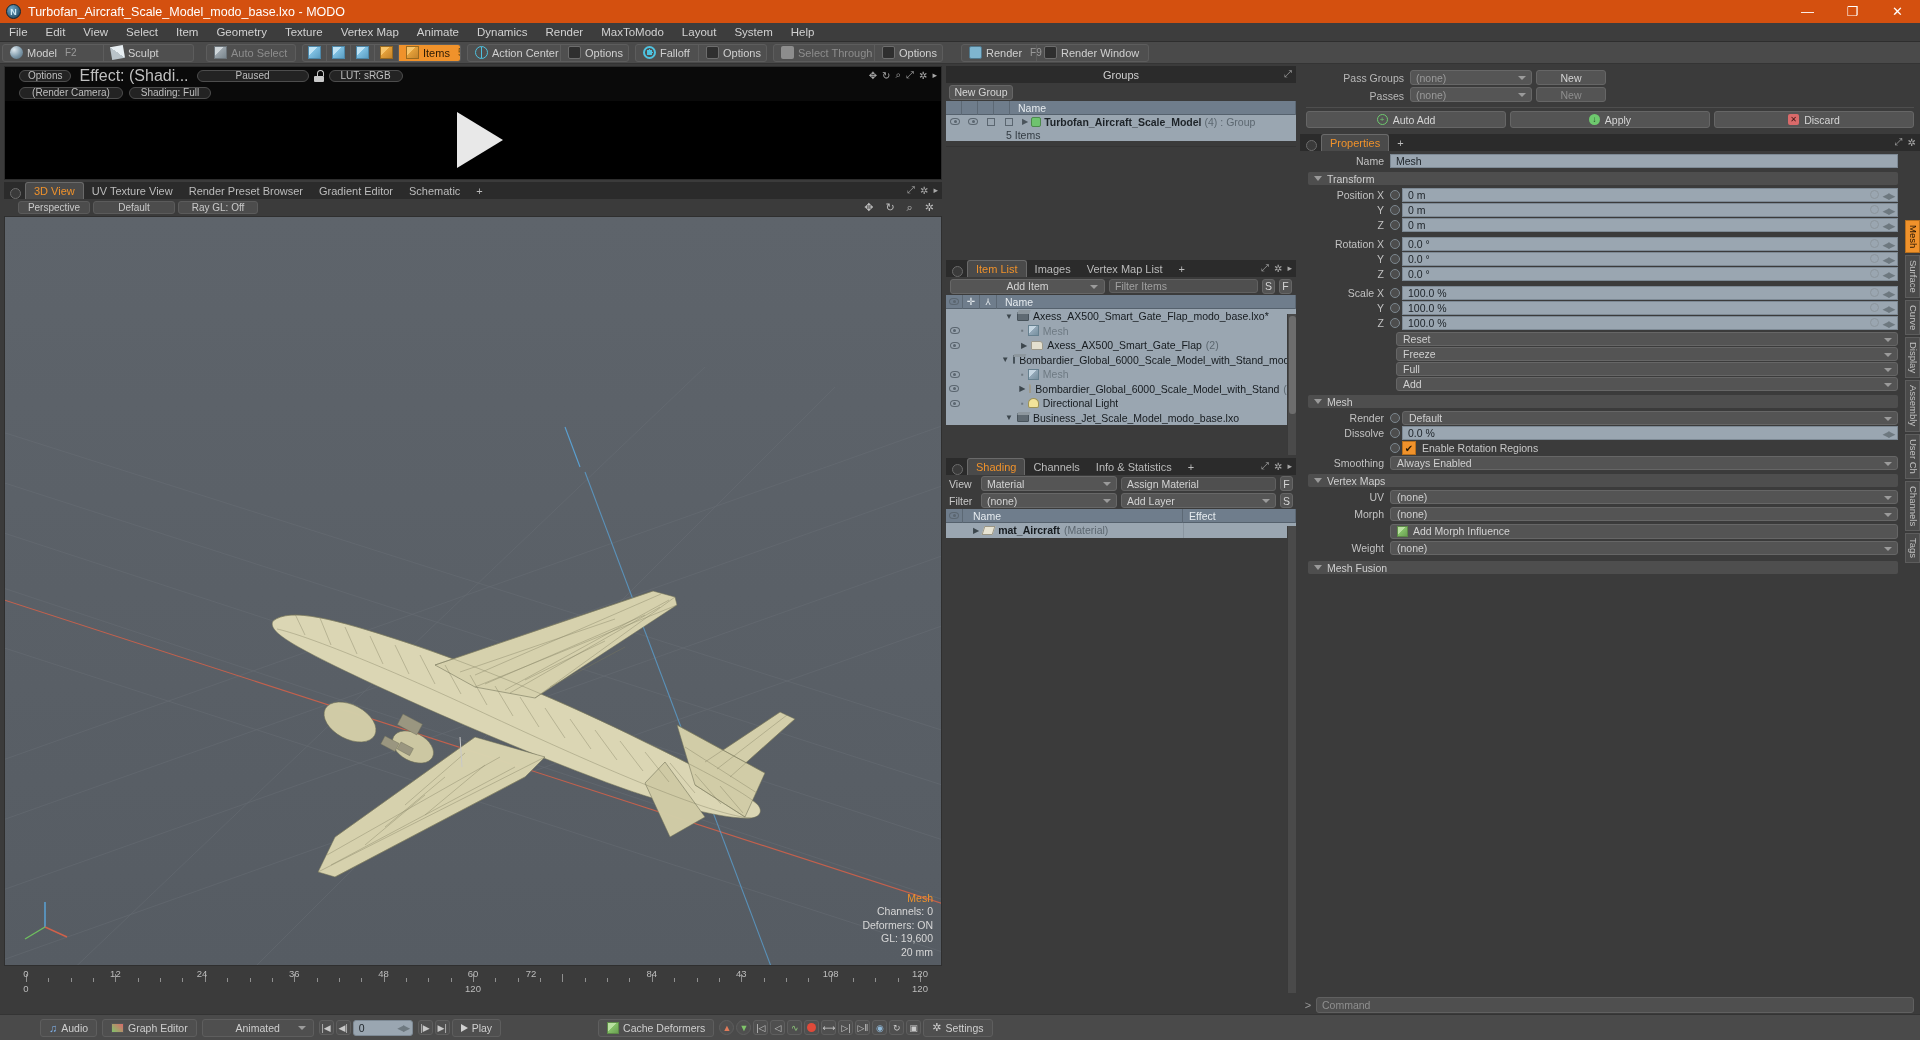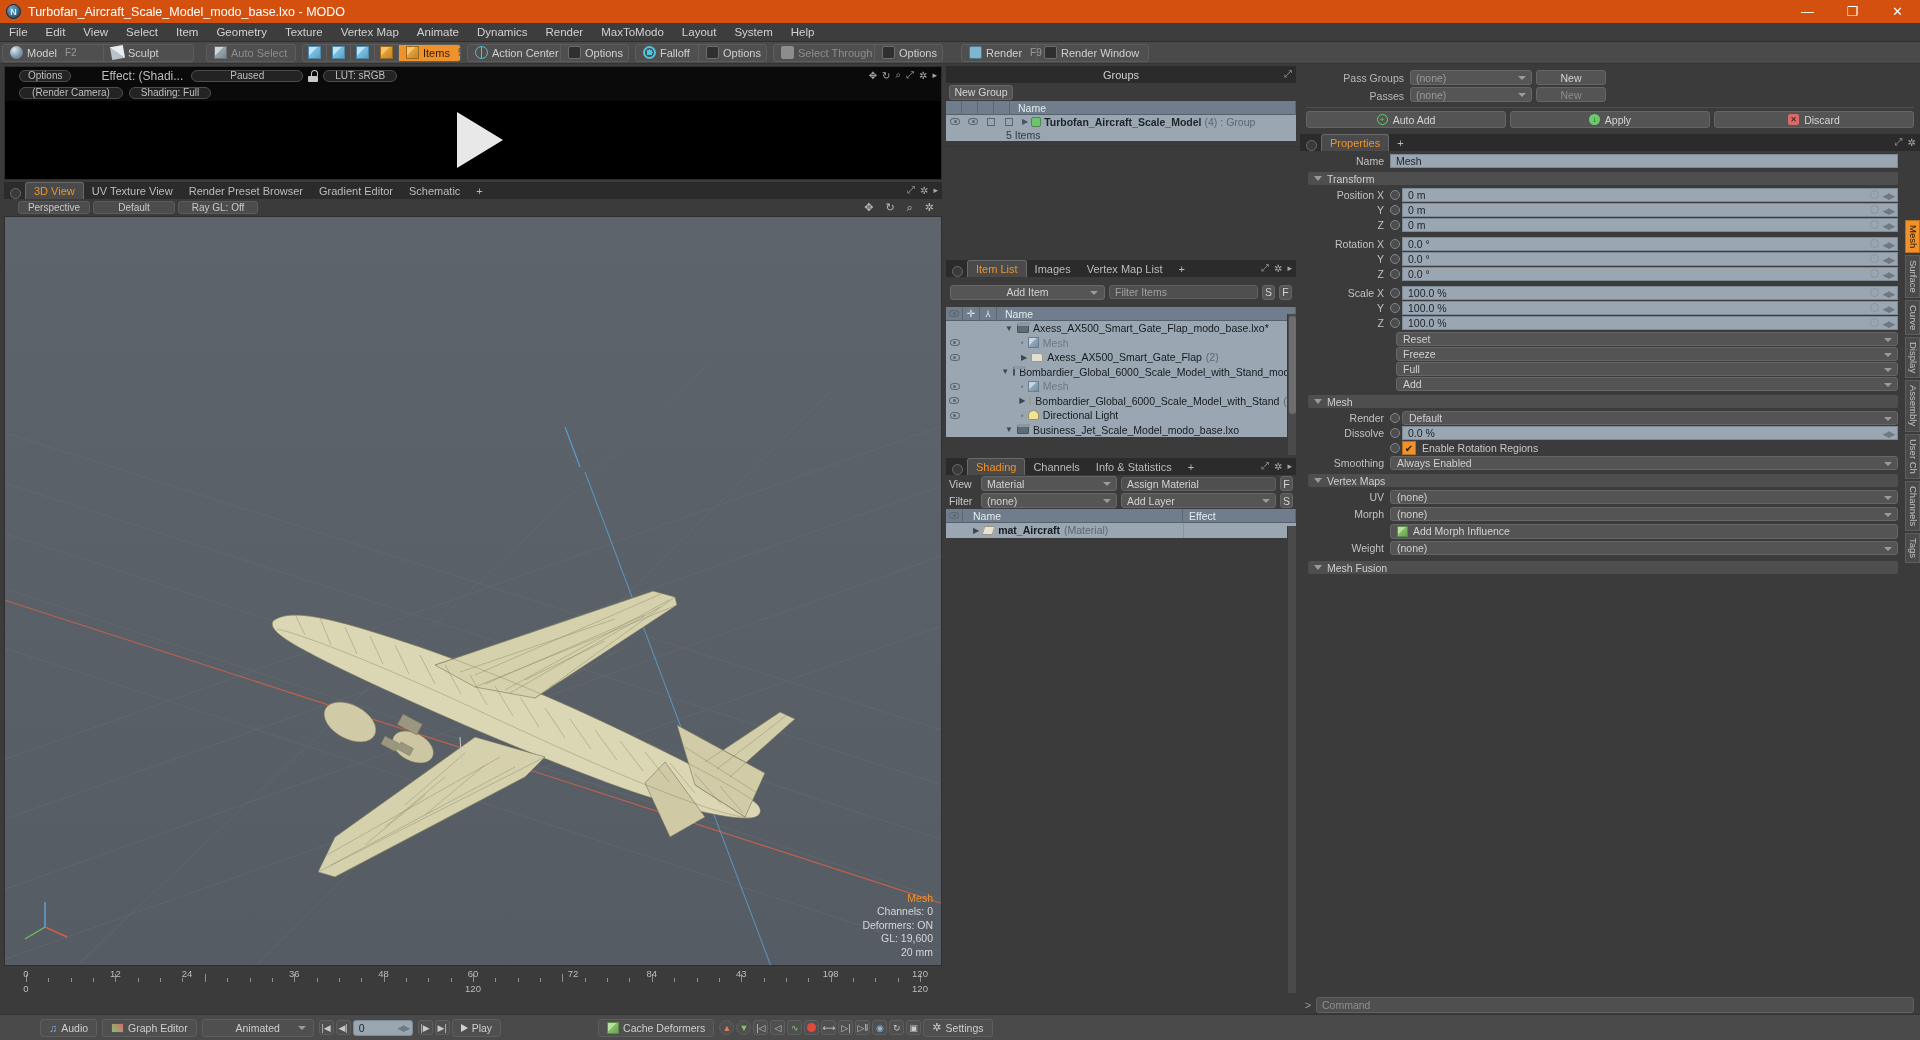--- a/index.html
+++ b/index.html
@@ -284,21 +284,21 @@
       <div class="tb-cell sep" style="width:112px">
         <span class="ic ic-sq"></span>
         <span>Render Window</span>
       </div>
     </div>
   </div>
 
   <div class="panel" style="left:4px; top:66px; width:938px; height:114px; background:#000; border:1px solid #2d2d2d;">
     <div class="vp-toolbar">
       <div class="vp-pill">Options</div>
-      <div style="font-size:12px;color:#bfbfbf;padding:0 4px;margin-left:22px;">Effect: (Shadi...</div>
+      <div style="font-size:16px;color:#bfbfbf;padding:0 4px;">Effect: (Shadi...</div>
       <div class="vp-pill" style="width:112px">Paused</div>
       <div style="width:12px;height:12px;position:relative;">
         <div style="position:absolute;left:1px;bottom:0;width:10px;height:6px;background:#c9c9c9;border-radius:1px;"></div>
         <div style="position:absolute;left:4px;top:0;width:7px;height:6px;border:1.5px solid #c9c9c9;border-bottom:none;border-radius:4px 4px 0 0;"></div>
       </div>
       <div class="vp-pill" style="width:74px">LUT: sRGB</div>
       <div class="hdr-icons">
         <span style="color:#a8a8a8;font-size:10px;">✥</span>
         <span style="color:#a8a8a8;font-size:10px;">↻</span>
         <span style="color:#a8a8a8;font-size:10px;">⌕</span>
@@ -438,29 +438,29 @@
         <div>20 mm</div>
       </div>
     </div>
 
     <div class="ruler" style="position:absolute;left:0;top:786px;width:938px;" id="ruler">
         <div class="rt" style="left: 22px; height: 8px;"></div>
         <div class="rlab" style="left: 22px;">0</div>
         <div class="rt" style="left: 111.4px; height: 8px;"></div>
         <div class="rlab" style="left: 111.4px;">12</div>
         <div class="rt" style="left: 200.8px; height: 8px;"></div>
-        <div class="rlab" style="left: 183px;">24</div>
+        <div class="rlab" style="left: 198px;">24</div>
         <div class="rt" style="left: 290.2px; height: 8px;"></div>
         <div class="rlab" style="left: 290.2px;">36</div>
         <div class="rt" style="left: 379.6px; height: 8px;"></div>
         <div class="rlab" style="left: 379.6px;">48</div>
         <div class="rt" style="left: 469px; height: 8px;"></div>
         <div class="rlab" style="left: 469px;">60</div>
         <div class="rt" style="left: 558.4px; height: 8px;"></div>
-        <div class="rlab" style="left: 569px;">72</div>
+        <div class="rlab" style="left: 527px;">72</div>
         <div class="rt" style="left: 647.8px; height: 8px;"></div>
         <div class="rlab" style="left: 647.8px;">84</div>
         <div class="rt" style="left: 737.2px; height: 8px;"></div>
         <div class="rlab" style="left: 737.2px;">43</div>
         <div class="rt" style="left: 826.6px; height: 8px;"></div>
         <div class="rlab" style="left: 826.6px;">108</div>
         <div class="rt" style="left: 916px; height: 8px;"></div>
         <div class="rlab" style="left: 916px;">120</div>
         <div class="rt" style="left: 22px; height: 4px;"></div>
         <div class="rt" style="left: 44.35px; height: 4px;"></div>
@@ -560,21 +560,21 @@
       <div class="tab sel">Item List</div>
         <div class="tab">Images</div>
         <div class="tab">Vertex Map List</div>
         <div class="tab">+</div>
         <div class="hdr-icons">
         <span style="color:#a8a8a8;font-size:10px;">⤢</span>
         <span style="color:#a8a8a8;font-size:10px;">✲</span>
         <span style="color:#a8a8a8;font-size:9px;">▸</span>
       </div>
     </div>
-    <div style="height:30px;background:#3b3b3b;display:flex;align-items:center;padding:2px 4px;gap:4px;">
+    <div style="height:18px;background:#3b3b3b;display:flex;align-items:center;padding:2px 4px;gap:4px;">
       <div class="sel-dd" style="width:155px;justify-content:center;">
         <span>Add Item</span>
         <span class="caret" style="right:6px"></span>
       </div>
       <div class="inp" style="flex:1" placeholder="Filter Items">
         <span style="color:#a0a0a0">Filter Items</span>
       </div>
       <div class="btn" style="width:13px">S</div>
       <div class="btn" style="width:13px">F</div>
     </div>

